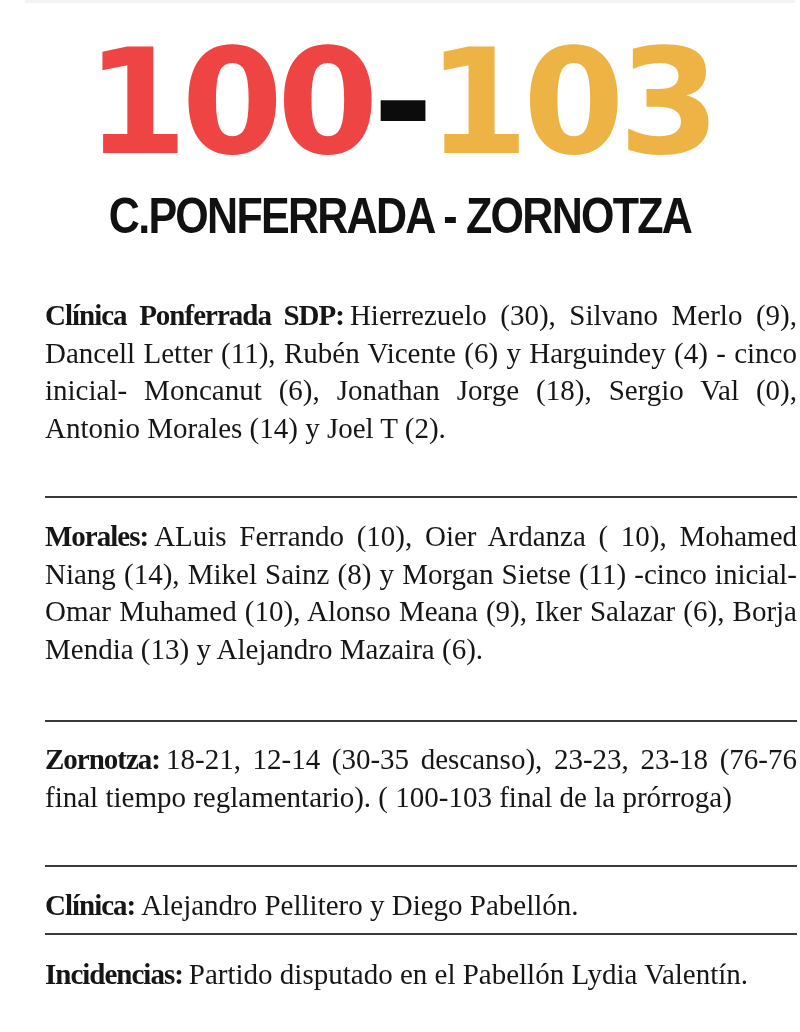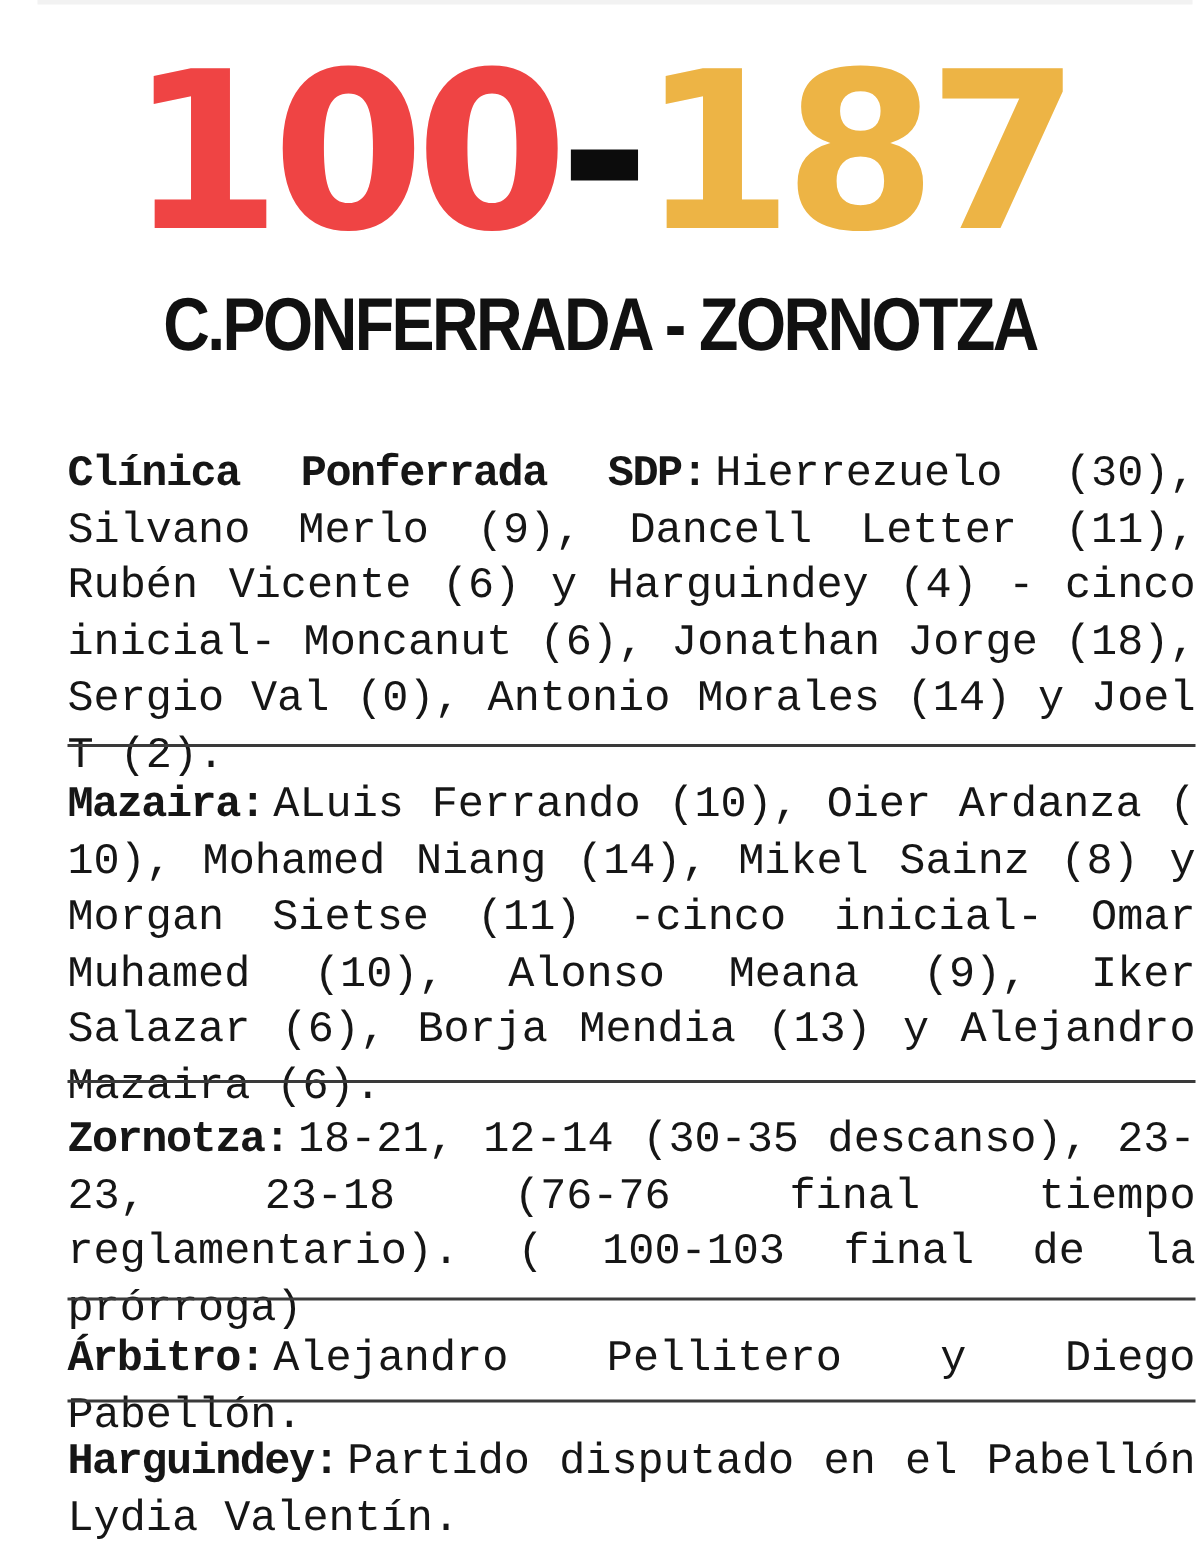--- a/index.html
+++ b/index.html
@@ -3,50 +3,50 @@
 <meta charset="utf-8">
 <style>
   html, body { margin: 0; padding: 0; background: #ffffff; }
   body { width: 800px; height: 1032px; overflow: hidden; position: relative; font-family: "Liberation Sans", sans-serif; color: #111111; }
   .top-rule { position: absolute; left: 25px; top: 0; width: 770px; height: 3px; background: #f2f2f2; }
   .score { position: absolute; left: 0; top: 22px; width: 800px; text-align: center; font-family: "DejaVu Sans", sans-serif; font-weight: bold; font-size: 146px; line-height: 160px; letter-spacing: -6px; white-space: nowrap; }
   .score .home { color: #ef4444; }
   .score .sep { color: #0c0c0c; }
   .score .away { color: #edb445; }
   .teams { position: absolute; left: 0; top: 186px; width: 800px; text-align: center; font-family: "Liberation Sans", sans-serif; font-weight: bold; font-size: 50px; line-height: 60px; letter-spacing: -2px; transform: scaleX(0.86); transform-origin: 400px 0; white-space: nowrap; }
-  .block { position: absolute; left: 45px; width: 752px; font-family: Liberation Mono, monospace; font-size: 29px; line-height: 37.5px; color: #161616; text-align: justify; }
+  .block { position: absolute; left: 45px; width: 752px; font-family: Liberation Serif, serif; font-size: 29px; line-height: 37.5px; color: #161616; text-align: justify; }
   .block .label { font-weight: bold; letter-spacing: -1px; margin-right: 6px; }
   .divider { position: absolute; left: 45px; width: 752px; height: 2px; background: #3a3a3a; }
 </style>
 </head>
 <body>
 
 <div class="top-rule"></div>
 
 <div class="score">
-  <span class="home">100</span><span class="sep">-</span><span class="away">187</span>
+  <span class="home">100</span><span class="sep">-</span><span class="away">103</span>
 </div>
 
 <div class="teams">C.PONFERRADA - ZORNOTZA</div>
 
 <div class="block" style="top:297px;">
   <span class="label">Clínica Ponferrada SDP:</span><span>Hierrezuelo (30), Silvano Merlo (9), Dancell Letter (11), Rubén Vicente (6) y Harguindey (4) - cinco inicial- Moncanut (6), Jonathan Jorge (18), Sergio Val (0), Antonio Morales (14) y Joel T (2).</span>
 </div>
 <div class="divider" style="top:496px;"></div>
 
 <div class="block" style="top:518px;">
-  <span class="label">Mazaira:</span><span>ALuis Ferrando (10), Oier Ardanza ( 10), Mohamed Niang (14), Mikel Sainz (8) y  Morgan Sietse (11) -cinco inicial- Omar Muhamed (10), Alonso Meana (9), Iker Salazar (6), Borja Mendia (13) y Alejandro Mazaira (6).</span>
+  <span class="label">Morales:</span><span>ALuis Ferrando (10), Oier Ardanza ( 10), Mohamed Niang (14), Mikel Sainz (8) y  Morgan Sietse (11) -cinco inicial- Omar Muhamed (10), Alonso Meana (9), Iker Salazar (6), Borja Mendia (13) y Alejandro Mazaira (6).</span>
 </div>
 <div class="divider" style="top:720px;"></div>
 
 <div class="block" style="top:741px;">
   <span class="label">Zornotza:</span><span>18-21, 12-14 (30-35 descanso), 23-23, 23-18 (76-76 final tiempo reglamentario). ( 100-103 final de la prórroga)</span>
 </div>
 <div class="divider" style="top:865px;"></div>
 
 <div class="block" style="top:887px;">
-  <span class="label">Árbitro:</span><span>Alejandro Pellitero y Diego Pabellón.</span>
+  <span class="label">Clínica:</span><span>Alejandro Pellitero y Diego Pabellón.</span>
 </div>
 <div class="divider" style="top:933px;"></div>
 
 <div class="block" style="top:956px;">
-  <span class="label">Harguindey:</span><span>Partido disputado en el Pabellón Lydia Valentín.</span>
+  <span class="label">Incidencias:</span><span>Partido disputado en el Pabellón Lydia Valentín.</span>
 </div>
 
 </body></html>

